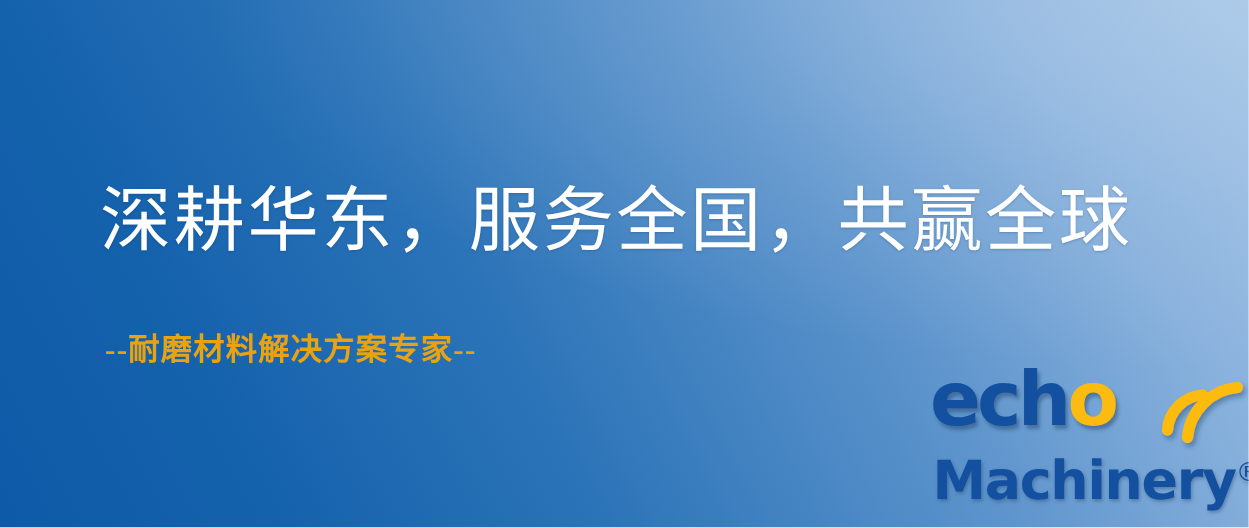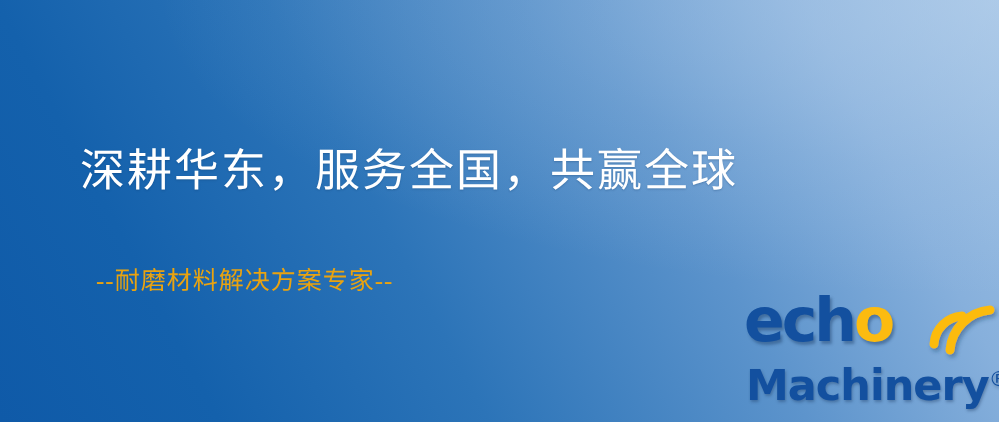--- a/index.html
+++ b/index.html
@@ -40,39 +40,39 @@
     pointer-events: none;
   }
 
   
   .headline {
     position: absolute;
     left: 80px;
     top: 146px;
     width: 870px;
     font-family: "Liberation Serif", "DejaVu Serif", serif;
-    font-size: 45px;
+    font-size: 57px;
     line-height: 1.12;
     font-weight: 400;
     color: #ffffff;
     letter-spacing: 2px;
     white-space: nowrap;
     z-index: 3;
     text-shadow: 0 1px 2px rgba(10,50,95,0.28);
   }
 
   
   .subtitle {
     position: absolute;
-    left: 96px;
+    left: 84px;
     top: 266px;
     font-family: "Liberation Serif", "DejaVu Serif", serif;
     font-size: 25px;
     line-height: 1.2;
-    font-weight: 400;
+    font-weight: 700;
     color: #e9a310;
     letter-spacing: 1px;
     white-space: nowrap;
     z-index: 3;
   }
 
   
   .logo {
     position: absolute;
     left: 742px;

